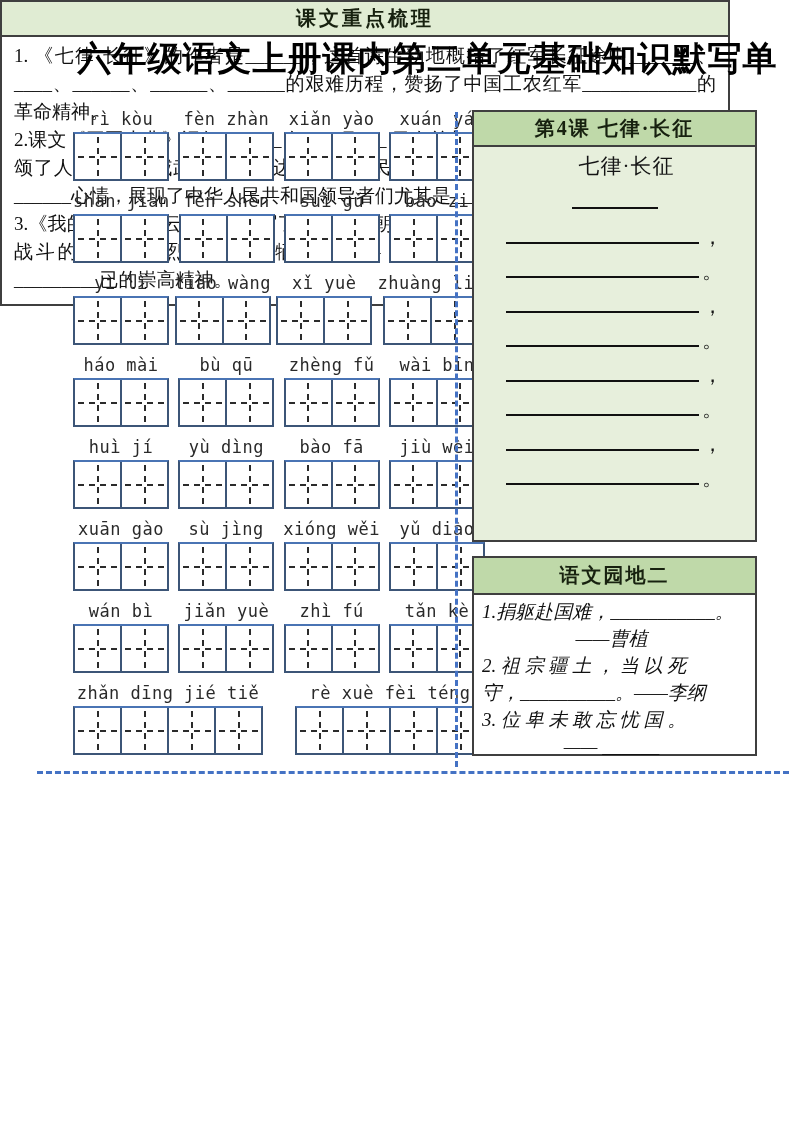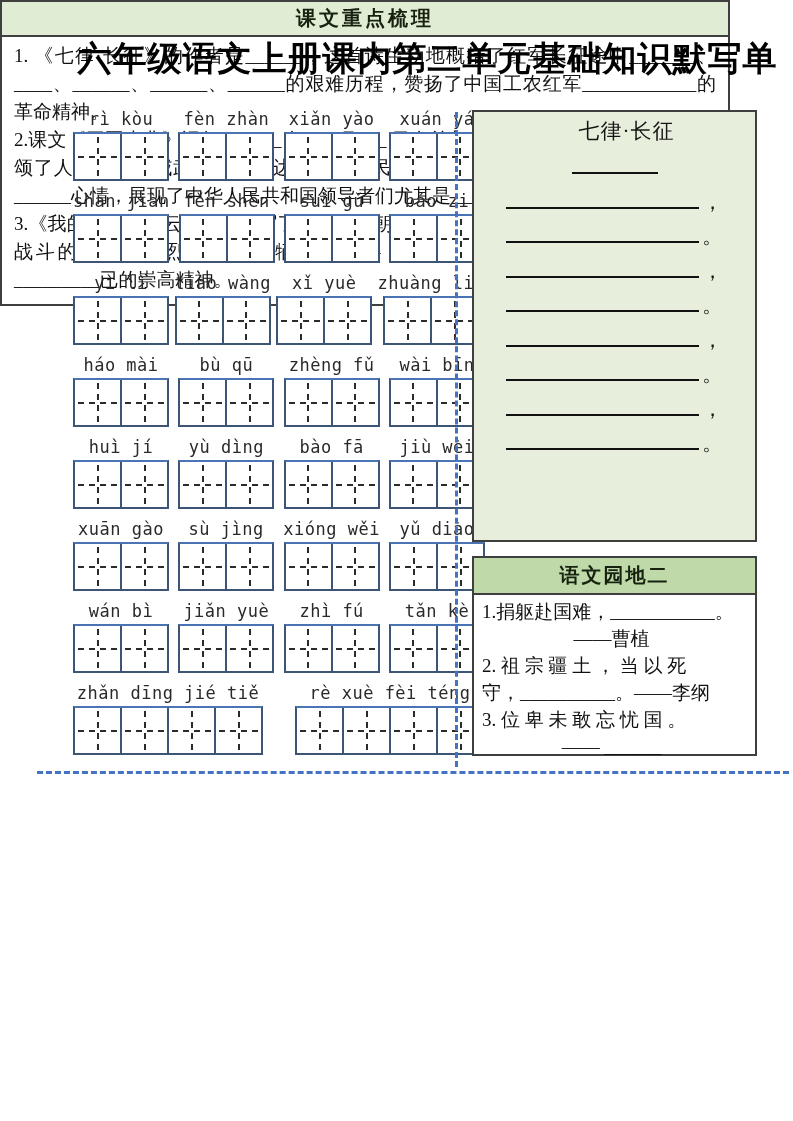--- a/index.html
+++ b/index.html
@@ -49,21 +49,21 @@
   .poem-title{text-align:center;font-size:21px;line-height:28px;margin-top:5px;letter-spacing:1px;margin-left:24px;}
   .author-line{height:29px;display:flex;justify-content:center;align-items:flex-end;}
   .author-blank{width:86px;border-bottom:2px solid #111;}
   .poem-lines{padding-left:32px;}
   .poem-line{display:flex;align-items:flex-end;height:34.5px;}
   .poem-blank{width:193px;border-bottom:2.5px solid #111;}
   .poem-punct{font-size:21px;line-height:14px;margin-left:3px;}
   
   .garden-panel{left:472px;top:556px;width:285px;height:200px;background:#ffffff;}
   .garden-panel .panel-header{padding:4px 2px;}
-  .garden-body{padding:3px 10px 0 8px;}
+  .garden-body{padding:3px 10px 0 8px;font-style:italic;}
   .g-line{font-size:19px;line-height:27px;white-space:nowrap;color:#111;}
   .g-line.right{text-align:center;padding-right:4px;}
   
   .summary-panel{left:37px;top:787px;width:726px;background:#ffffff;border:2px solid #3f3f3f;}
   .summary-panel .panel-header{background:#e0ecd3;letter-spacing:3px;}
   .summary-body{padding:5px 12px 10px 12px;}
   .summary-body p{margin:0;font-size:19px;line-height:28px;color:#111;text-align:justify;}
 </style>
 </head>
 <body>
@@ -300,20 +300,21 @@
           <div class="cell"></div>
         </div>
       </div>
     </div>
   </div>
 
 <div class="v-divider"></div>
 <div class="h-divider"></div>
 
 <div class="panel lesson-panel">
+  <div class="panel-header">第4课 七律·长征</div>
   <div class="poem-title">七律·长征</div>
   <div class="author-line">
     <div class="author-blank"></div>
   </div>
   <div class="poem-lines">
       <div class="poem-line">
         <div class="poem-blank"></div>
         <span class="poem-punct">，</span>
       </div>
       <div class="poem-line">

